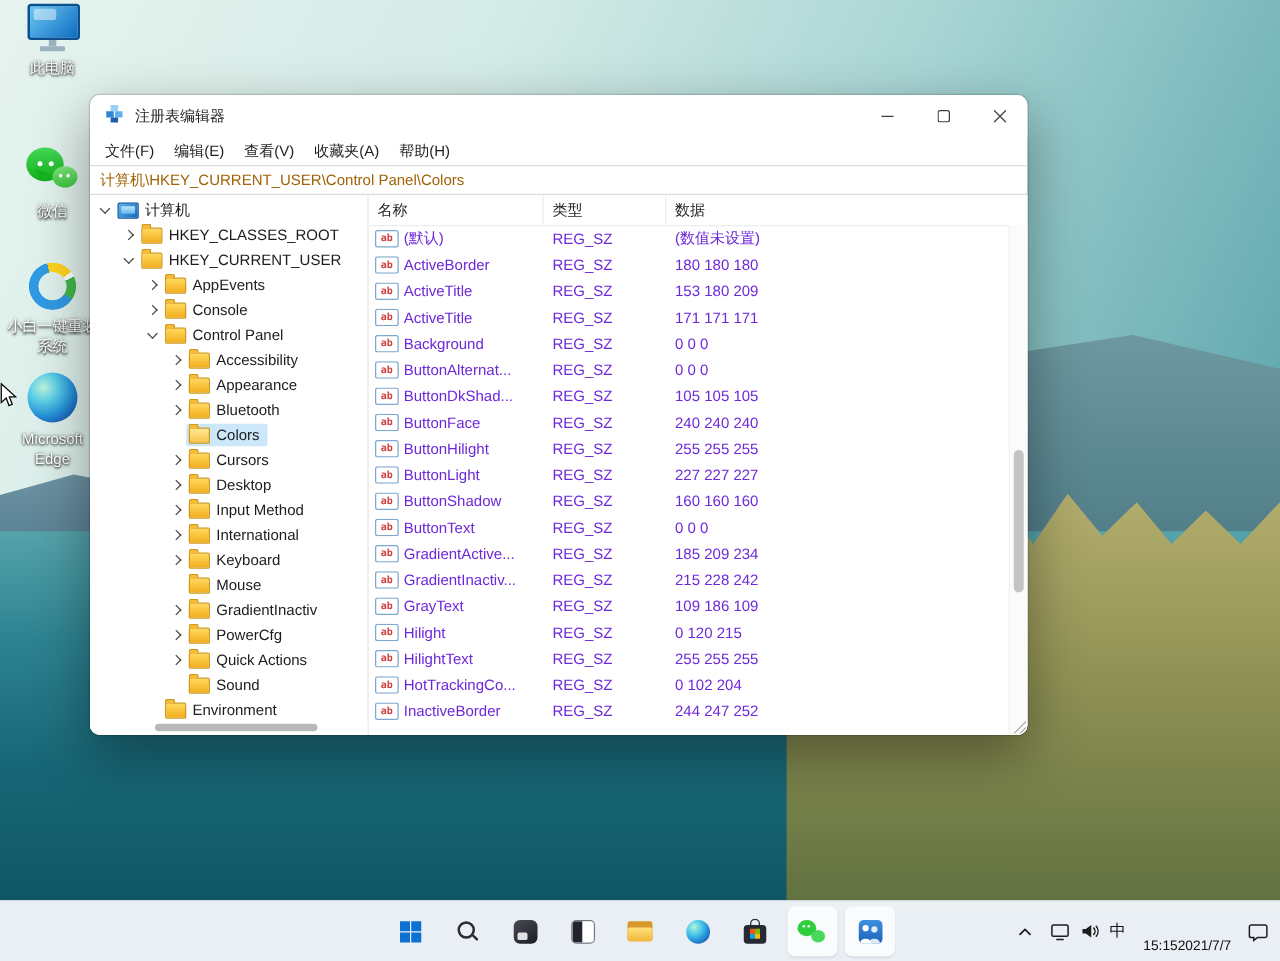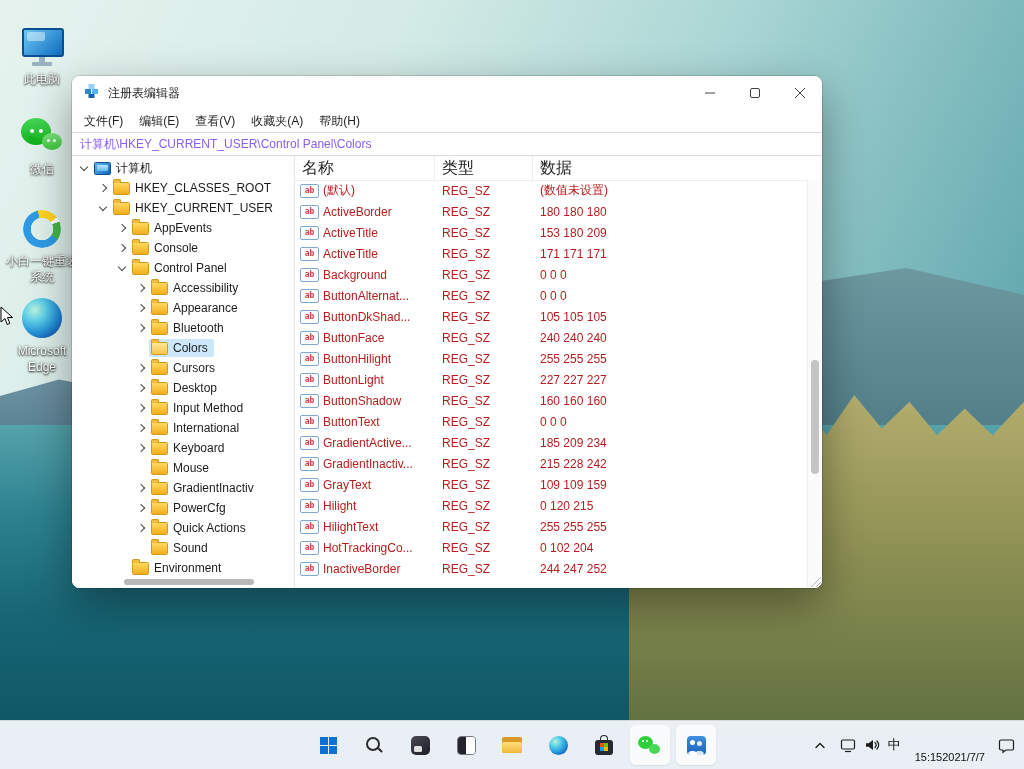--- a/index.html
+++ b/index.html
@@ -59,21 +59,21 @@
   #regedit{position:absolute;left:72px;top:76px;width:750px;height:512px;background:#fff;
     border-radius:8px;overflow:hidden;display:flex;flex-direction:column;z-index:10;
     box-shadow:0 16px 44px rgba(0,0,0,.38),0 0 0 1px rgba(0,0,0,.14);}
   .titlebar{height:34px;flex:none;display:flex;align-items:center;padding-left:12px;background:#fff;}
   .title-text{font-size:12px;color:#1f1f1f;margin-left:8px;flex:1;}
   .win-ctl{display:flex;height:34px;flex:none;}
   .wbtn{width:45px;height:34px;display:flex;align-items:center;justify-content:center;}
   .menubar{height:22px;flex:none;display:flex;align-items:center;padding-left:4px;font-size:12px;color:#1f1f1f;}
   .menu-item{padding:2px 8px;border-radius:3px;white-space:nowrap;}
   .addressbar{height:22px;flex:none;border-top:1px solid #dcdcdc;border-bottom:1px solid #dcdcdc;
-    display:flex;align-items:center;padding-left:8px;font-size:12px;color:#8b5cf6;}
+    display:flex;align-items:center;padding-left:8px;font-size:12px;color:#a16207;}
   .content{flex:1;display:flex;min-height:0;position:relative;background:#fff;}
 
   
   .treepane{width:222px;flex:none;border-right:1px solid #e4e4e4;overflow:hidden;position:relative;padding-top:2px;}
   .tree-item{height:20px;display:flex;align-items:center;font-size:12px;color:#1c1c1c;
     padding-left:calc(4px + var(--lvl,0)*19px);white-space:nowrap;}
   .chev{width:16px;height:16px;flex:none;display:flex;align-items:center;justify-content:center;visibility:hidden;}
   .chev::before{content:'';width:5px;height:5px;border-right:1.4px solid #474747;border-bottom:1.4px solid #474747;
     display:block;transform:rotate(-45deg);}
   .exp-closed .chev{visibility:visible;}
@@ -88,27 +88,27 @@
   .ic-folder-open .ticon{background:linear-gradient(#ffe896,#f6c44a);}
   .ic-computer .ticon{background:linear-gradient(135deg,#5ab6ee,#1168bc);border-color:#0c4f94;}
   .ic-computer .ticon::before{display:none;}
   .ic-computer .ticon::after{content:'';position:absolute;left:2px;top:2px;right:2px;bottom:3px;
     background:linear-gradient(#bfe6fb,#66b7ea);border-radius:1px;}
   .tree-hscroll{position:absolute;left:0;right:0;bottom:0;height:12px;background:#fff;}
   .tree-hthumb{position:absolute;left:52px;width:130px;top:3px;height:6px;background:#b9b9b9;border-radius:3px;}
 
   
   .listpane{flex:1;min-width:0;position:relative;background:#fff;}
-  .listheader{height:24px;display:flex;align-items:center;font-size:16px;color:#1f1f1f;border-bottom:1px solid #ededed;}
+  .listheader{height:24px;display:flex;align-items:center;font-size:12px;color:#1f1f1f;border-bottom:1px solid #ededed;}
   .hc{padding-left:7px;height:100%;display:flex;align-items:center;border-right:1px solid #ededed;box-sizing:border-box;}
   .hc-name{width:140px;}
   .hc-type{width:98px;}
   .hc-data{flex:1;border-right:none;}
   .listrows{position:absolute;top:24px;left:0;right:14px;bottom:0;overflow:hidden;}
-  .lrow{height:21px;display:flex;align-items:center;font-size:12px;color:#b91c1c;}
+  .lrow{height:21px;display:flex;align-items:center;font-size:12px;color:#6d28d9;}
   .cname{width:140px;flex:none;display:flex;align-items:center;padding-left:5px;box-sizing:border-box;
     white-space:nowrap;overflow:hidden;}
   .ctype{width:98px;flex:none;padding-left:7px;box-sizing:border-box;}
   .cdata{flex:1;padding-left:7px;white-space:nowrap;overflow:hidden;}
   .abicon{width:17px;height:12px;flex:none;margin-right:4px;border:1px solid #7fa7cf;border-radius:2px;
     background:#fff;color:#cf3e3e;display:flex;align-items:center;justify-content:center;
     font:bold 8px "DejaVu Sans Mono",monospace;}
   .abicon::before{content:'ab';}
   .vscroll{position:absolute;top:24px;right:0;bottom:0;width:14px;background:#fbfbfb;border-left:1px solid #f0f0f0;}
   .vthumb{position:absolute;left:3px;right:3px;top:44%;height:28%;background:#c4c4c4;border-radius:4px;}
@@ -167,21 +167,21 @@
 <body>
 
 <div id="screen">
 
   <div class="wp-sky"></div>
   <div class="wp-mount-far"></div>
   <div class="wp-mount-right"></div>
   <div class="wp-water"></div>
   <div class="wp-grass"></div>
 
-  <div class="dicon" style="top:26px">
+  <div class="dicon" style="top:1px">
     <div class="pc-art">
       <span class="pc-screen"></span>
         <span class="pc-stand"></span>
         <span class="pc-base"></span>
     </div>
     <div class="dicon-label">此电脑</div>
   </div>
   <div class="dicon" style="top:116px">
     <div class="wx-art">
       <span class="wx-big"></span>
@@ -527,21 +527,21 @@
             </div>
             <div class="ctype">REG_SZ</div>
             <div class="cdata">215 228 242</div>
           </div>
             <div class="lrow">
             <div class="cname">
               <span class="abicon"></span>
               <span>GrayText</span>
             </div>
             <div class="ctype">REG_SZ</div>
-            <div class="cdata">109 109 159</div>
+            <div class="cdata">109 186 109</div>
           </div>
             <div class="lrow">
             <div class="cname">
               <span class="abicon"></span>
               <span>Hilight</span>
             </div>
             <div class="ctype">REG_SZ</div>
             <div class="cdata">0 120 215</div>
           </div>
             <div class="lrow">

